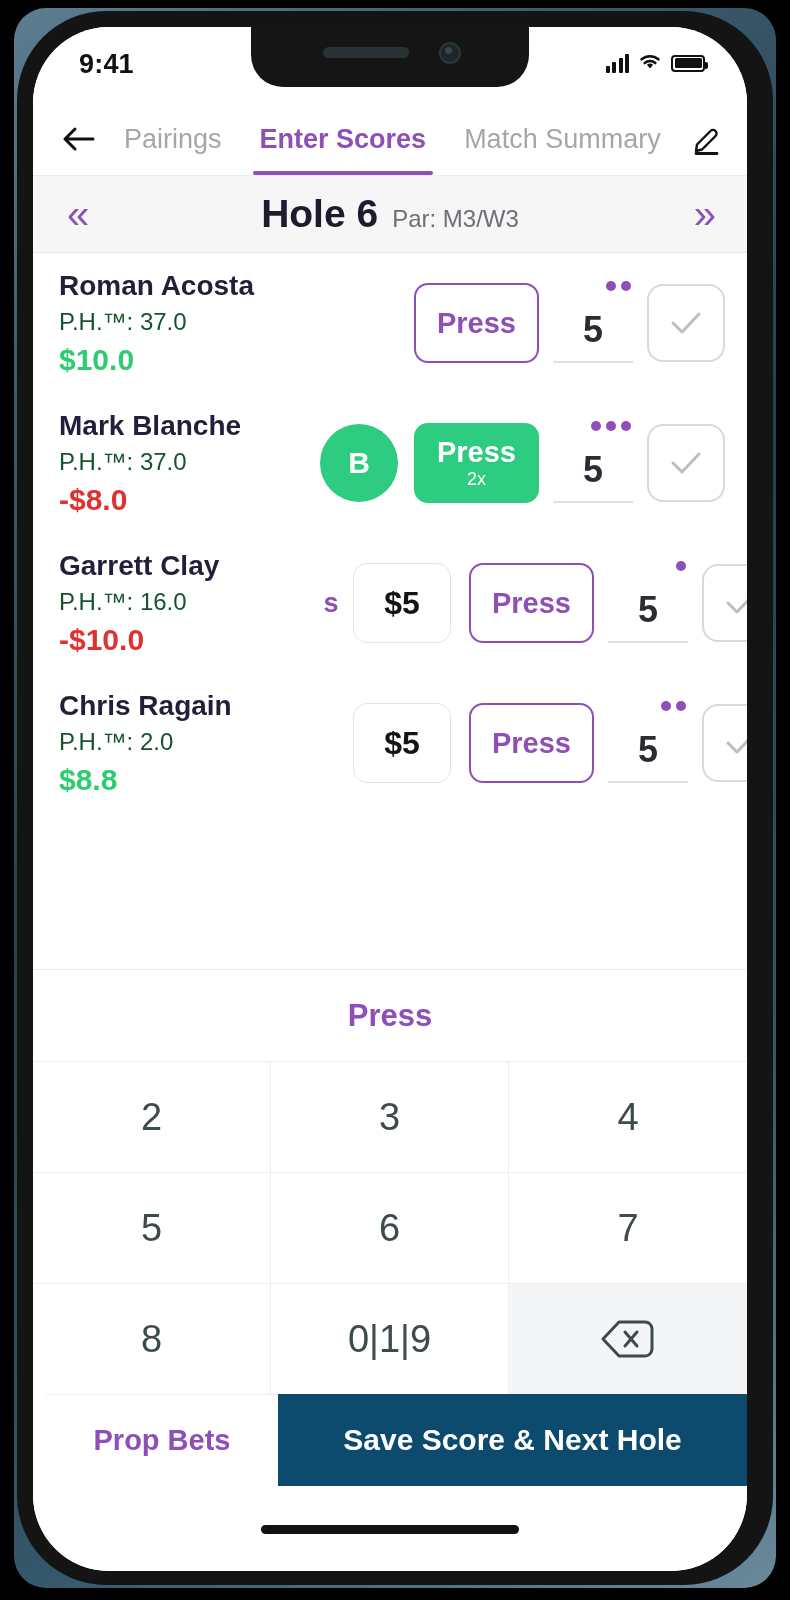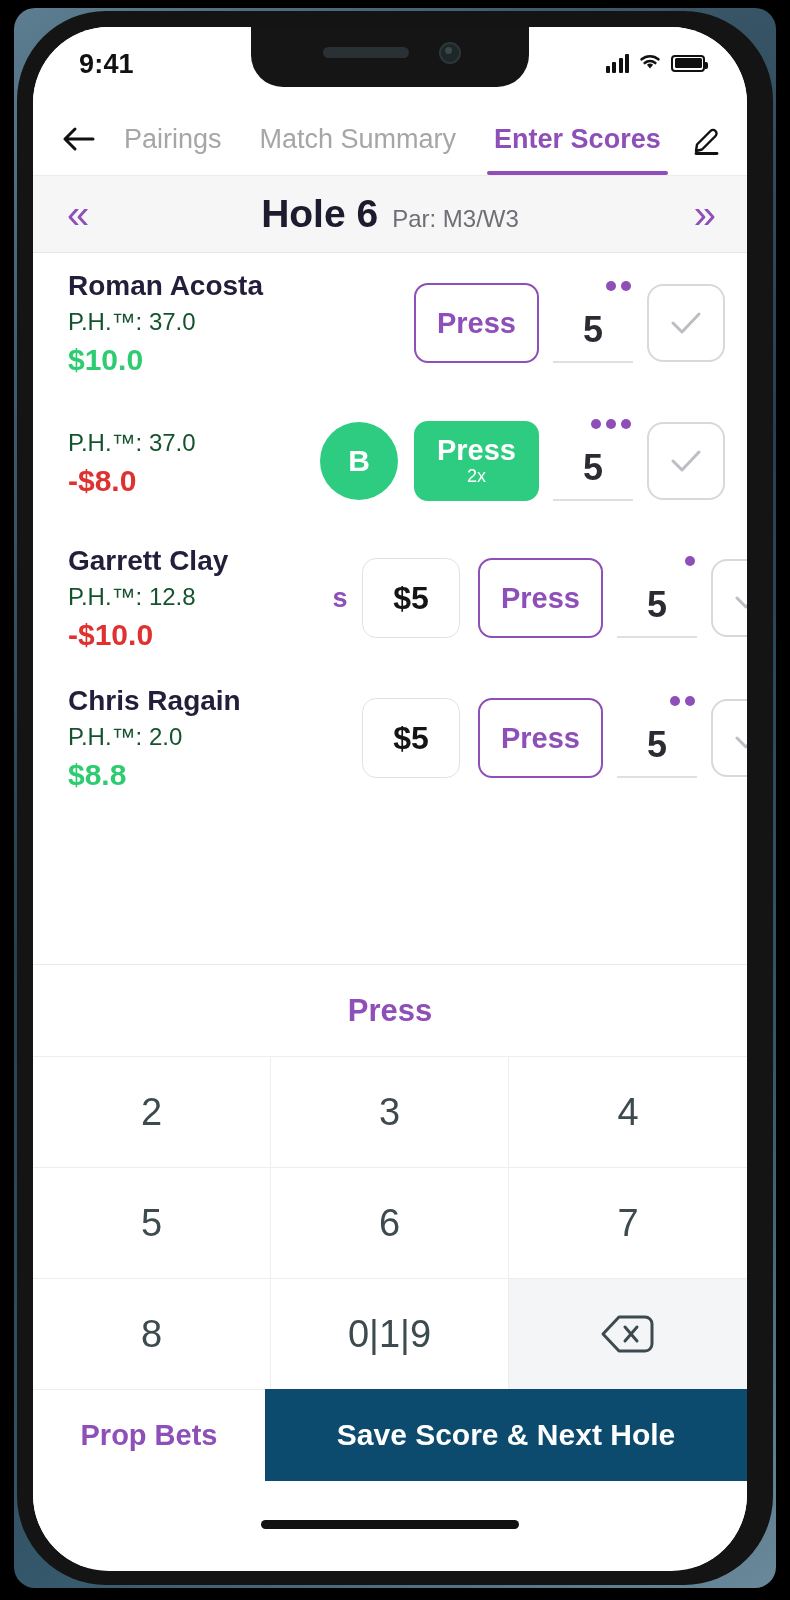--- a/index.html
+++ b/index.html
@@ -8,21 +8,21 @@
     background: #000;
     font-family: "Liberation Sans", sans-serif;
     overflow: hidden;
   }
 
   
   .phone-outer {
     position: absolute;
     left: 14px; top: 8px;
     width: 762px; height: 1580px;
-    border-radius: 21px;
+    border-radius: 32px;
     background: linear-gradient(145deg,#5d7d90 0%,#3d5b6e 18%,#24414f 45%,#35576a 75%,#6a8a9c 100%);
     padding: 3px;
   }
   .phone-bezel {
     position: absolute;
     inset: 3px;
     border-radius: 89px;
     background: #141414;
     padding: 13px;
   }
@@ -144,21 +144,21 @@
     padding: 4px 8px;
   }
   .hole-center { display:flex; align-items:baseline; gap:14px; }
   .hole-title { font-size:39px; font-weight:700; color:#1d1b2e; }
   .hole-par  { font-size:24px; color:#6e6e76; }
 
   
   .players { background:#fff; }
   .prow {
     display:flex; align-items:center;
-    padding: 16px 22px 16px 35px;
+    padding: 16px 22px 16px 26px;
     min-height: 135px;
     justify-content: space-between;
   }
   .pinfo { width: 250px; flex:0 0 auto; }
   .pname { font-size:28px; font-weight:700; color:#221f3a; line-height:1.18; }
   .pph   { font-size:24px; color:#14532d; margin-top:6px; }
   .pamt  { font-size:30px; font-weight:700; margin-top:7px; }
   .pamt.pos { color:#2ecc71; }
   .pamt.neg { color:#e03131; }
 
@@ -249,21 +249,21 @@
     display:flex;align-items:center;justify-content:center;
     font-size:38px; color:#3d4b4f;
     border-top:1px solid #eceef0;
     border-right:1px solid #eceef0;
     background:#fff;
   }
   .key:nth-child(3n){ border-right:none; }
   .key.back { background:#f4f5f6; }
 
   
-  .actions { display:flex; height:92px; }
+  .actions { display:flex; height:92px;margin-left:13px; }
   .prop {
     flex:0 0 232px;
     display:flex;align-items:center;justify-content:center;
     background:#fff; color:#8e4fb8;
     font-size:29px;font-weight:700;
     border-top:1px solid #eceef0;
   }
   .save {
     flex:1 1 auto;
     display:flex;align-items:center;justify-content:center;
@@ -309,22 +309,22 @@
   </div>
 
   <div class="tabbar">
     <div class="back-arrow">
       <svg width="34" height="30" viewBox="0 0 34 30">
               <path d="M14 5L4 15l10 10M4 15h28" stroke="#111" stroke-width="3" fill="none" stroke-linecap="round" stroke-linejoin="round"></path>
             </svg>
     </div>
     <div class="tabs">
       <div class="tab">Pairings</div>
+      <div class="tab active">Enter Scores</div>
       <div class="tab">Match Summary</div>
-      <div class="tab active">Enter Scores</div>
     </div>
     <div class="edit-icon">
       <svg width="34" height="34" viewBox="0 0 34 34">
               <path d="M8 22.5L21.5 9a3.5 3.5 0 0 1 5 5L13 27.5 7 29z" stroke="#111" stroke-width="2.4" fill="none" stroke-linejoin="round"></path>
               <path d="M7 31.5h21" stroke="#111" stroke-width="2.8" stroke-linecap="round"></path>
             </svg>
     </div>
   </div>
 
   <div class="holebar">
@@ -359,20 +359,21 @@
         <div class="check-box">
           <svg width="36" height="30" viewBox="0 0 36 30">
                   <path d="M5 15l9 9L31 6" stroke="#bdbdc4" stroke-width="3" fill="none" stroke-linecap="round" stroke-linejoin="round"></path>
                 </svg>
         </div>
       </div>
     </div>
 
     <div class="prow">
       <div class="pinfo">
+        <div class="pname">Mark Blanche</div>
         <div class="pph">P.H.™: 37.0</div>
         <div class="pamt neg">-$8.0</div>
       </div>
       <div class="pctrls">
         <div class="badge">B</div>
         <div class="press-btn filled">
           <span class="pb-main">Press</span>
           <span class="pb-sub">2x</span>
         </div>
         <div class="score-wrap">
@@ -387,21 +388,21 @@
           <svg width="36" height="30" viewBox="0 0 36 30">
                   <path d="M5 15l9 9L31 6" stroke="#bdbdc4" stroke-width="3" fill="none" stroke-linecap="round" stroke-linejoin="round"></path>
                 </svg>
         </div>
       </div>
     </div>
 
     <div class="prow">
       <div class="pinfo">
         <div class="pname">Garrett Clay</div>
-        <div class="pph">P.H.™: 12.8</div>
+        <div class="pph">P.H.™: 16.0</div>
         <div class="pamt neg">-$10.0</div>
       </div>
       <div class="pctrls">
         <div class="marker">s</div>
         <div class="bet-btn">$5</div>
         <div class="press-btn outline">
           <span class="pb-main">Press</span>
         </div>
         <div class="score-wrap">
           <div class="dots">

